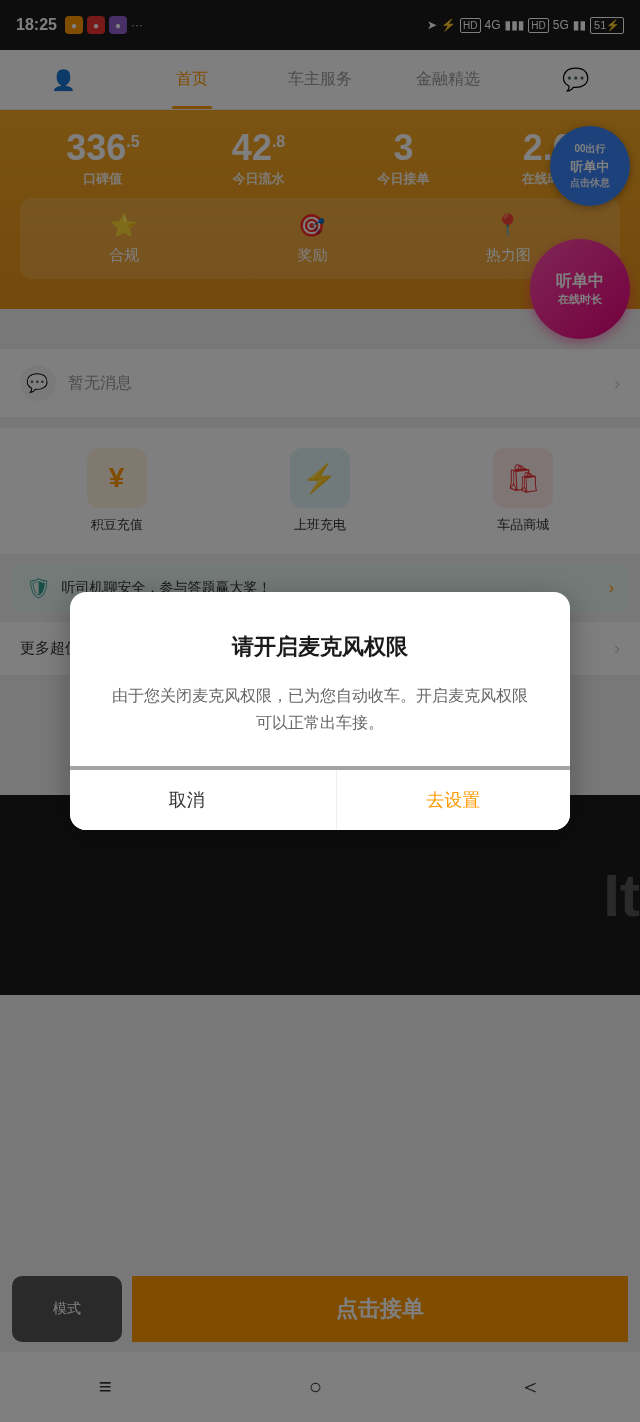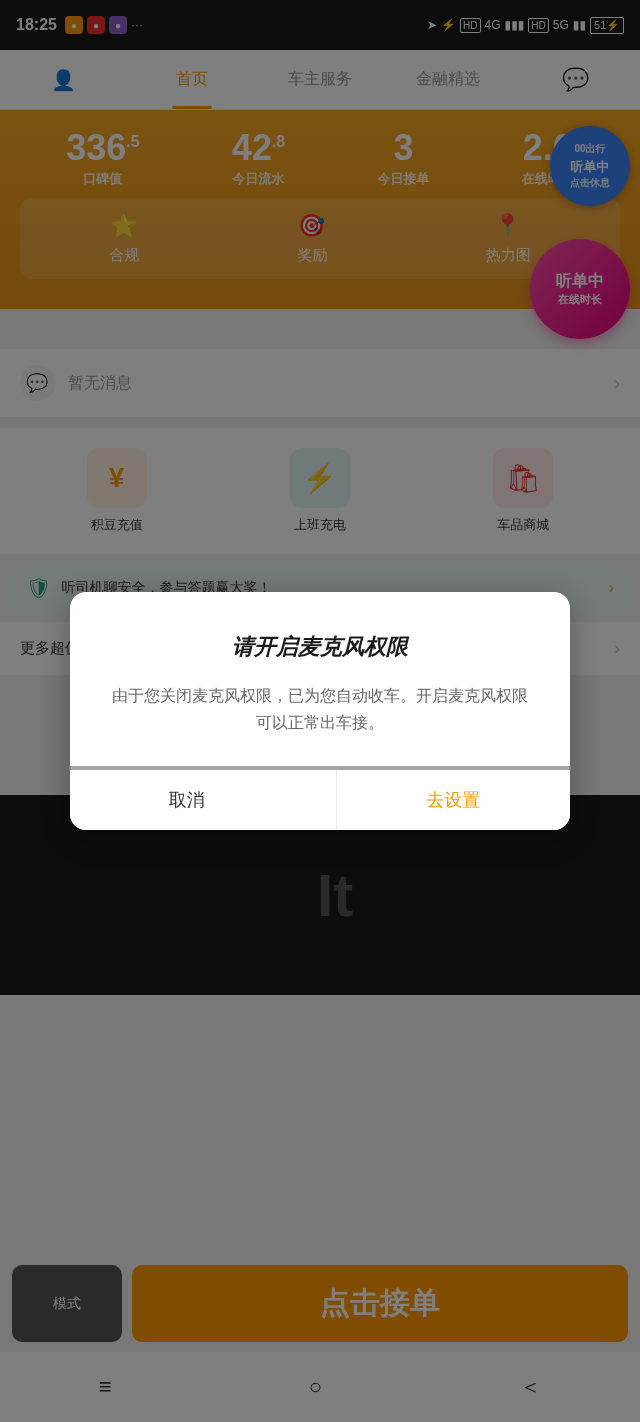--- a/index.html
+++ b/index.html
@@ -258,23 +258,23 @@
       padding: 18px 20px;
       font-size: 14px;
       cursor: pointer;
       min-width: 110px;
     }
     .accept-btn {
       flex: 1;
       background: #f90;
       color: #fff;
       border: none;
-      border-radius: 10px;
+      border-radius: 0;
       padding: 18px;
-      font-size: 30px;
+      font-size: 22px;
       font-weight: bold;
       cursor: pointer;
     }
 
     
     .android-nav {
       position: fixed;
       bottom: 0;
       left: 0;
       width: 640px;
@@ -309,21 +309,20 @@
     }
     .dialog-body {
       padding: 40px 40px 30px;
       text-align: center;
     }
     .dialog-title {
       font-size: 22px;
       font-weight: bold;
       color: #1a1a1a;
       margin-bottom: 20px;
-      font-style: italic;
     }
     .dialog-message {
       font-size: 16px;
       color: #666;
       line-height: 1.7;
     }
     .dialog-footer {
       display: flex;
       border-top: 4px solid #a3a3a3;
       gap: 32px;
@@ -464,21 +463,21 @@
 </div>
 
 <div class="more-services">
   <span class="more-text">更多超值车主服务</span>
   <span class="chevron">›</span>
 </div>
 
 <div class="bottom-area"></div>
 
 <div style="height:200px;background:#1a1a1a;display:flex;align-items:center;justify-content:center;">
-  <div style="font-size:60px;color:#555;font-weight:bold;text-align:center;padding-left:30px;width:100%;">It</div>
+  <div style="font-size:60px;color:#555;font-weight:bold;text-align:right;padding-left:30px;width:100%;">It</div>
 </div>
 
 <div class="bottom-bar">
   <button class="mode-btn">模式</button>
   <button class="accept-btn">点击接单</button>
 </div>
 
 <div class="android-nav">
   <span class="android-nav-btn">≡</span>
   <span class="android-nav-btn">○</span>

